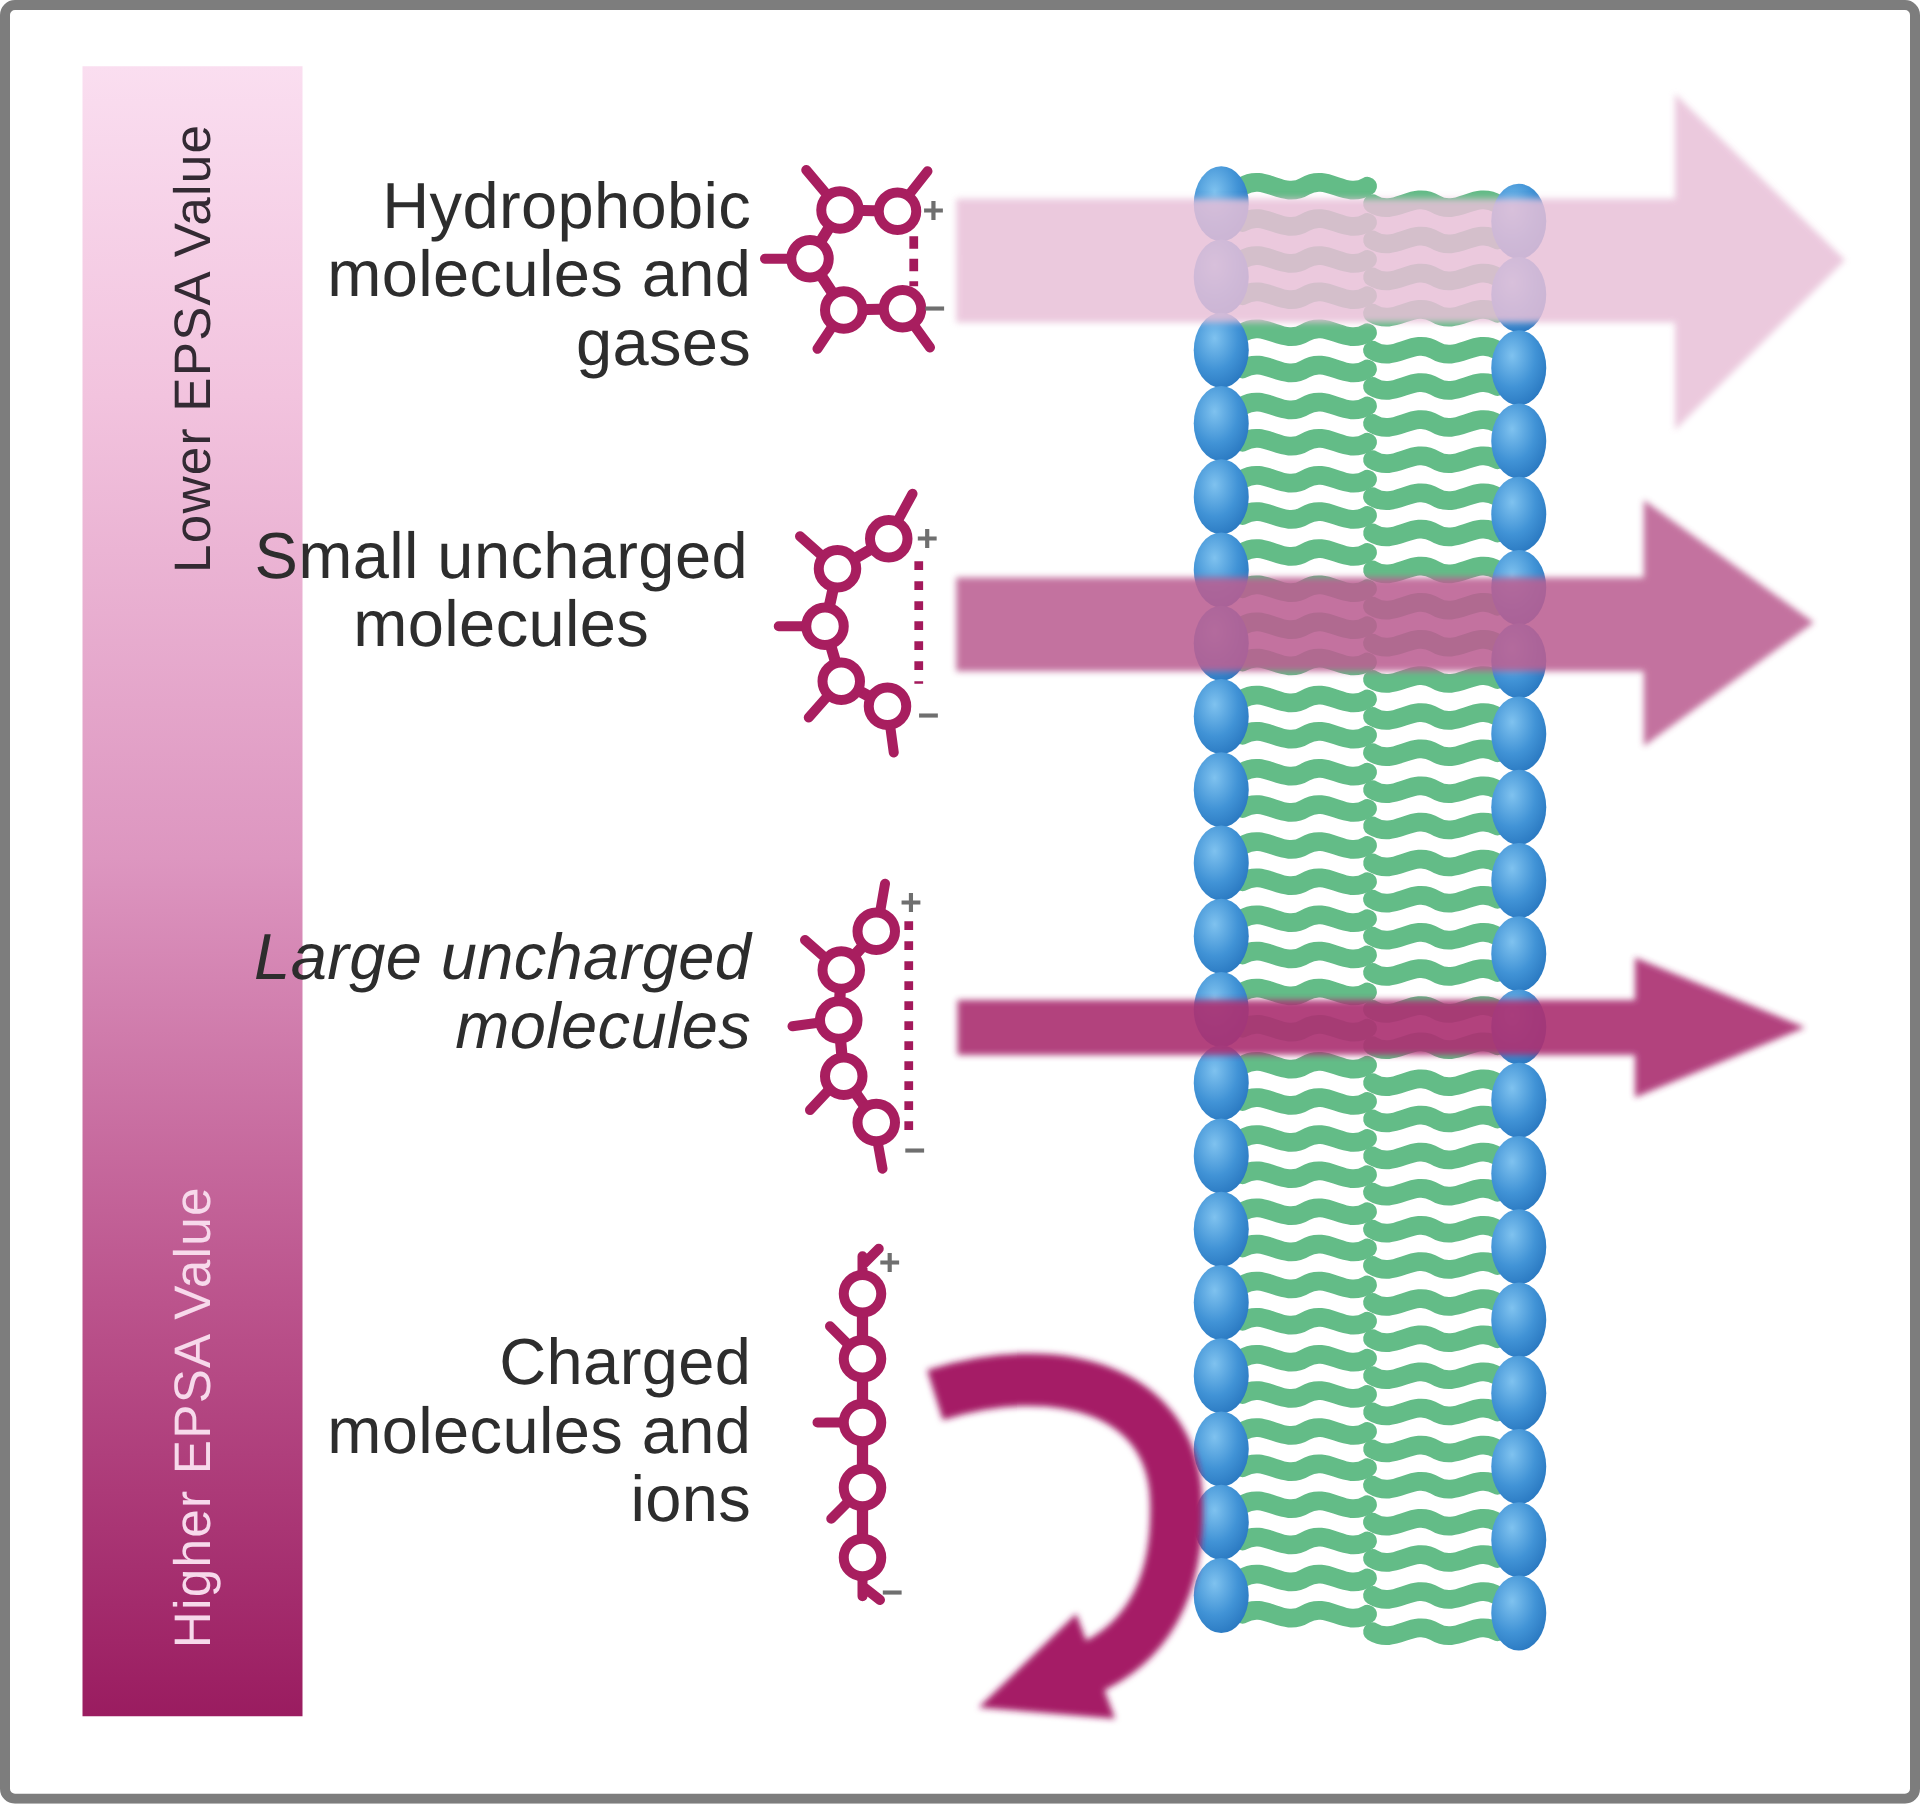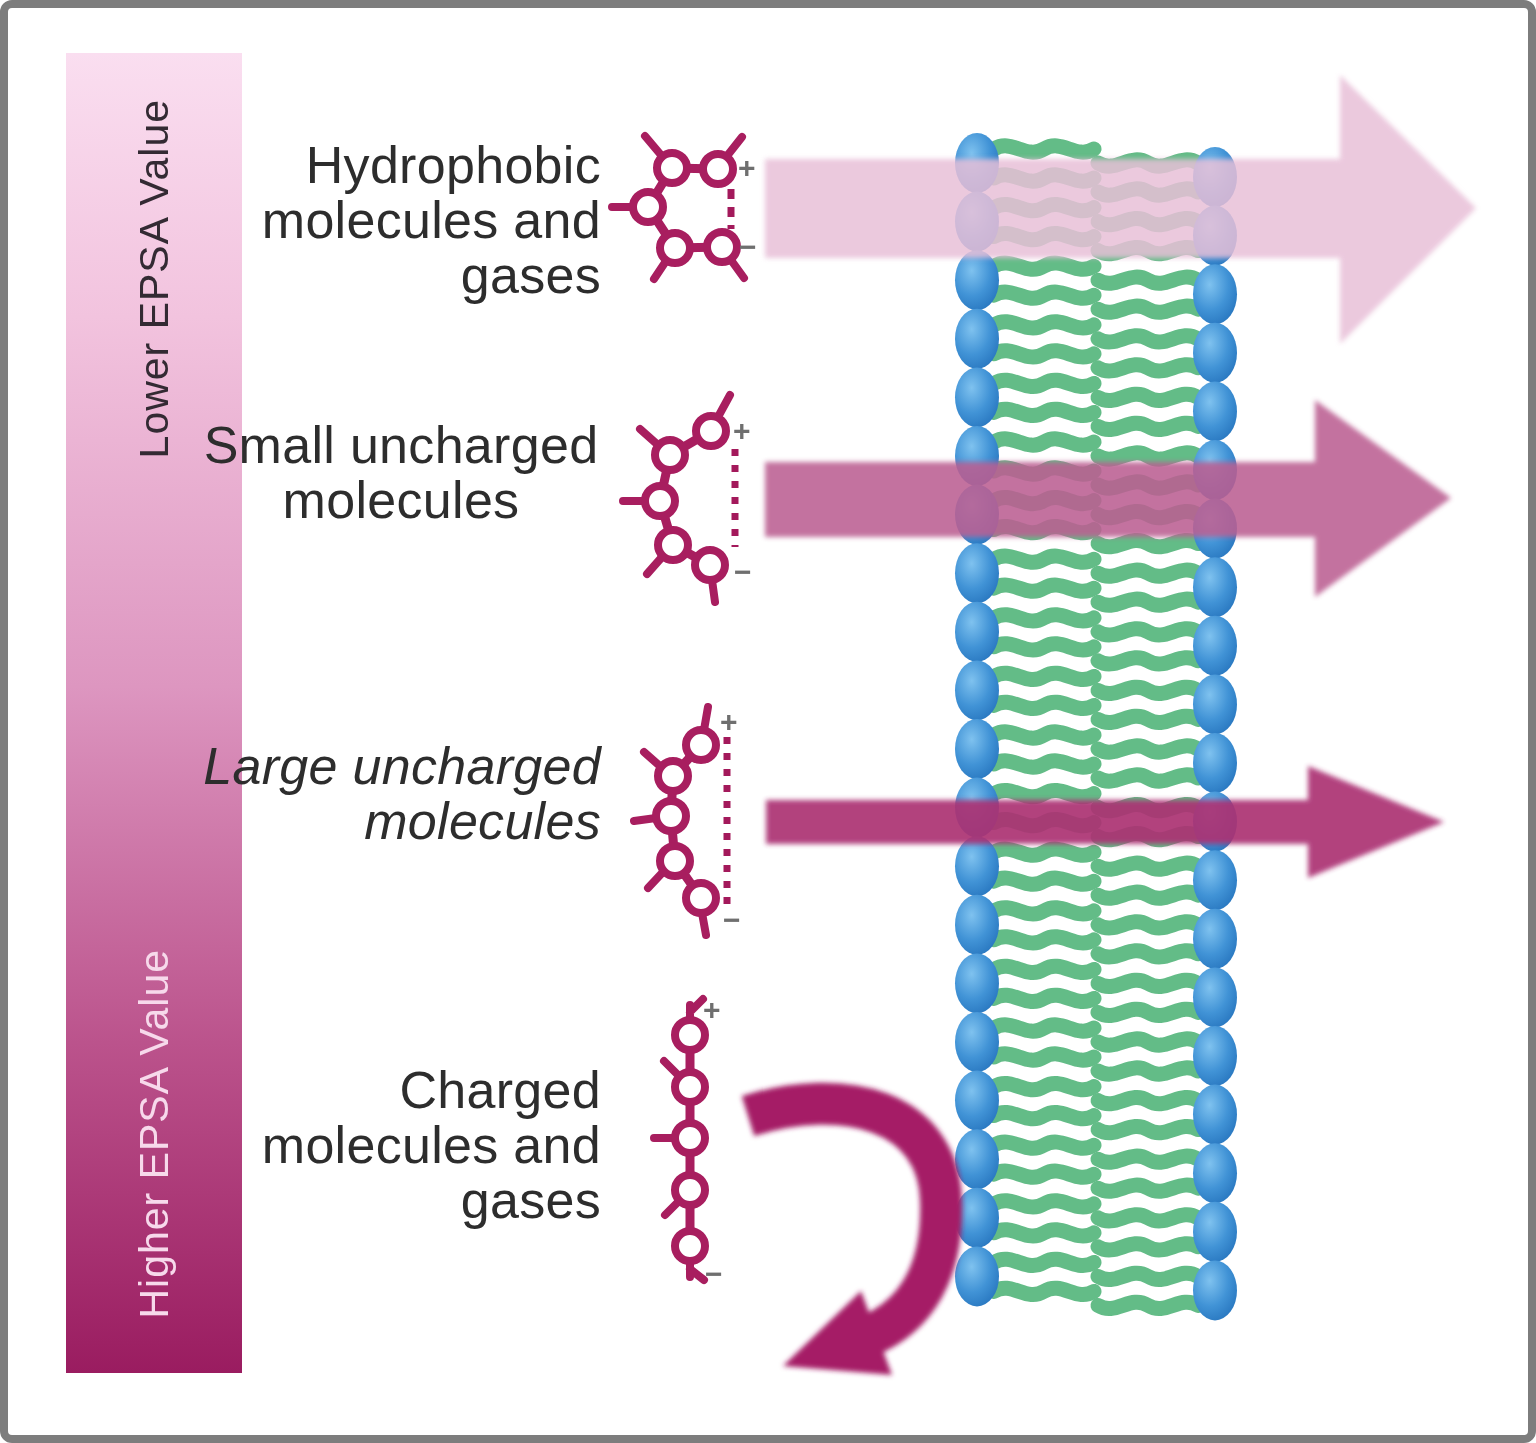--- a/index.html
+++ b/index.html
@@ -52,21 +52,21 @@
 
   <div class="row-label" id="row1">Hydrophobic
 molecules and
 gases</div>
   <div class="row-label" id="row2">Small uncharged
 molecules</div>
   <div class="row-label" id="row3">Large uncharged
 molecules</div>
   <div class="row-label" id="row4">Charged
 molecules and
-gases</div>
+ions</div>
 
   <svg class="layer" width="1536" height="1443" viewBox="0 0 1536 1443">
     <defs>
       <radialGradient id="hg" cx="0.38" cy="0.34" r="0.85">
         <stop offset="0" stop-color="#7fc2ef"></stop>
         <stop offset="0.5" stop-color="#4193d6"></stop>
         <stop offset="1" stop-color="#1e6bb6"></stop>
       </radialGradient>
       <filter id="soft" x="-20%" y="-20%" width="140%" height="140%">
         <feGaussianBlur stdDeviation="2.5"></feGaussianBlur>

